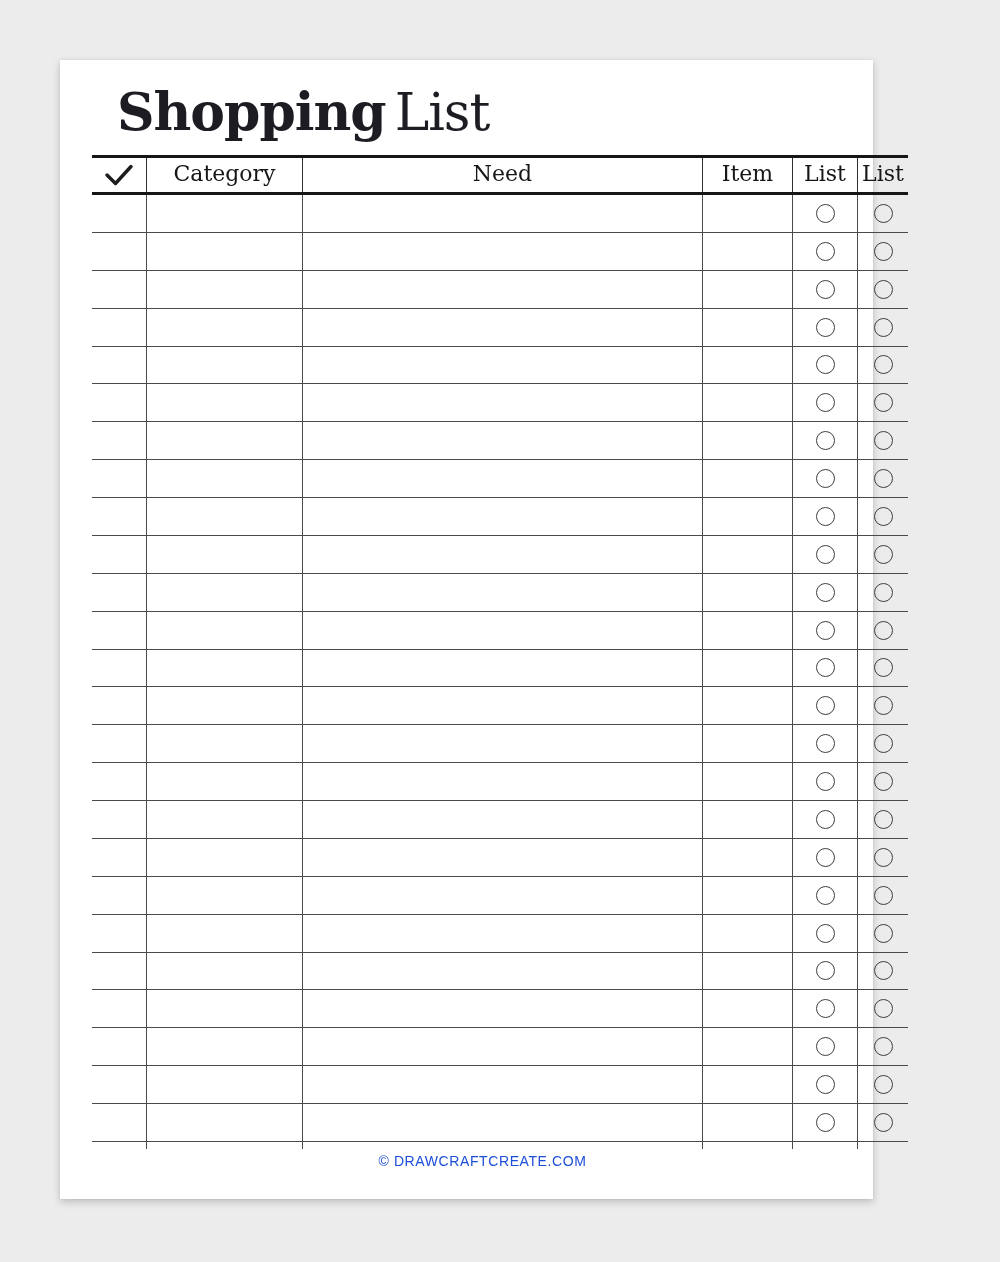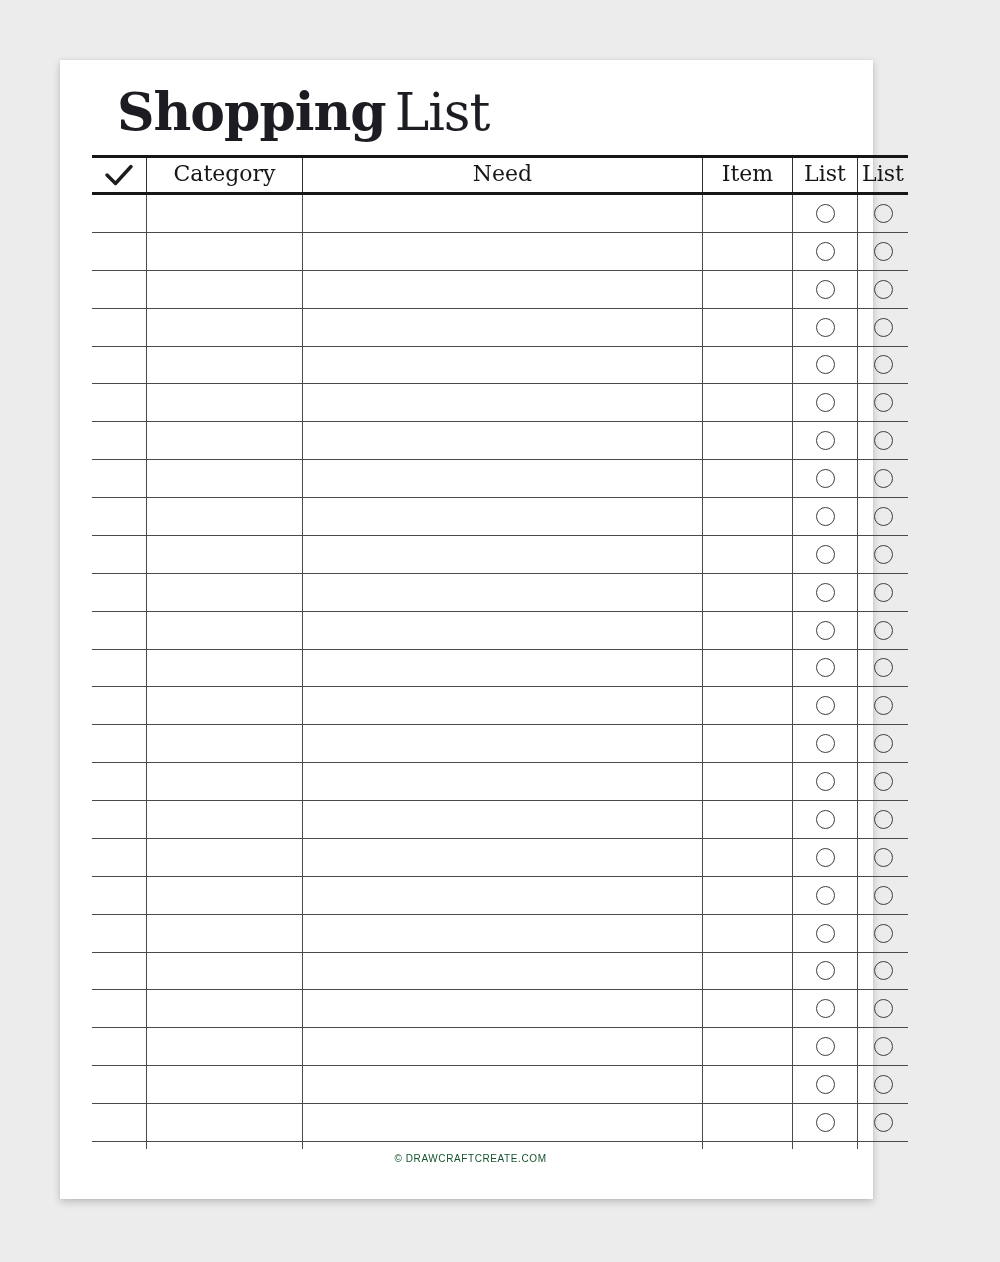--- a/index.html
+++ b/index.html
@@ -95,28 +95,28 @@
     top: 1082px;
   }
   .vtick.t1 { left: 86px; }
   .vtick.t2 { left: 242px; }
   .vtick.t3 { left: 642px; }
   .vtick.t4 { left: 732px; }
   .vtick.t5 { left: 797px; }
 
   .footer {
     position: absolute;
-    left: 4px;
+    left: 16px;
     width: 100%;
     top: 1093px;
     text-align: center;
     font-family: "Liberation Sans", "DejaVu Sans", sans-serif;
-    font-size: 10px;
+    font-size: 14px;
     letter-spacing: 0.6px;
-    color: #14532d;
+    color: #1d4ed8;
   }
 </style>
 </head>
 <body>
 
 <div class="page">
 
   <div class="title">
     <span class="bold">Shopping</span><span class="light">List</span>
   </div>

